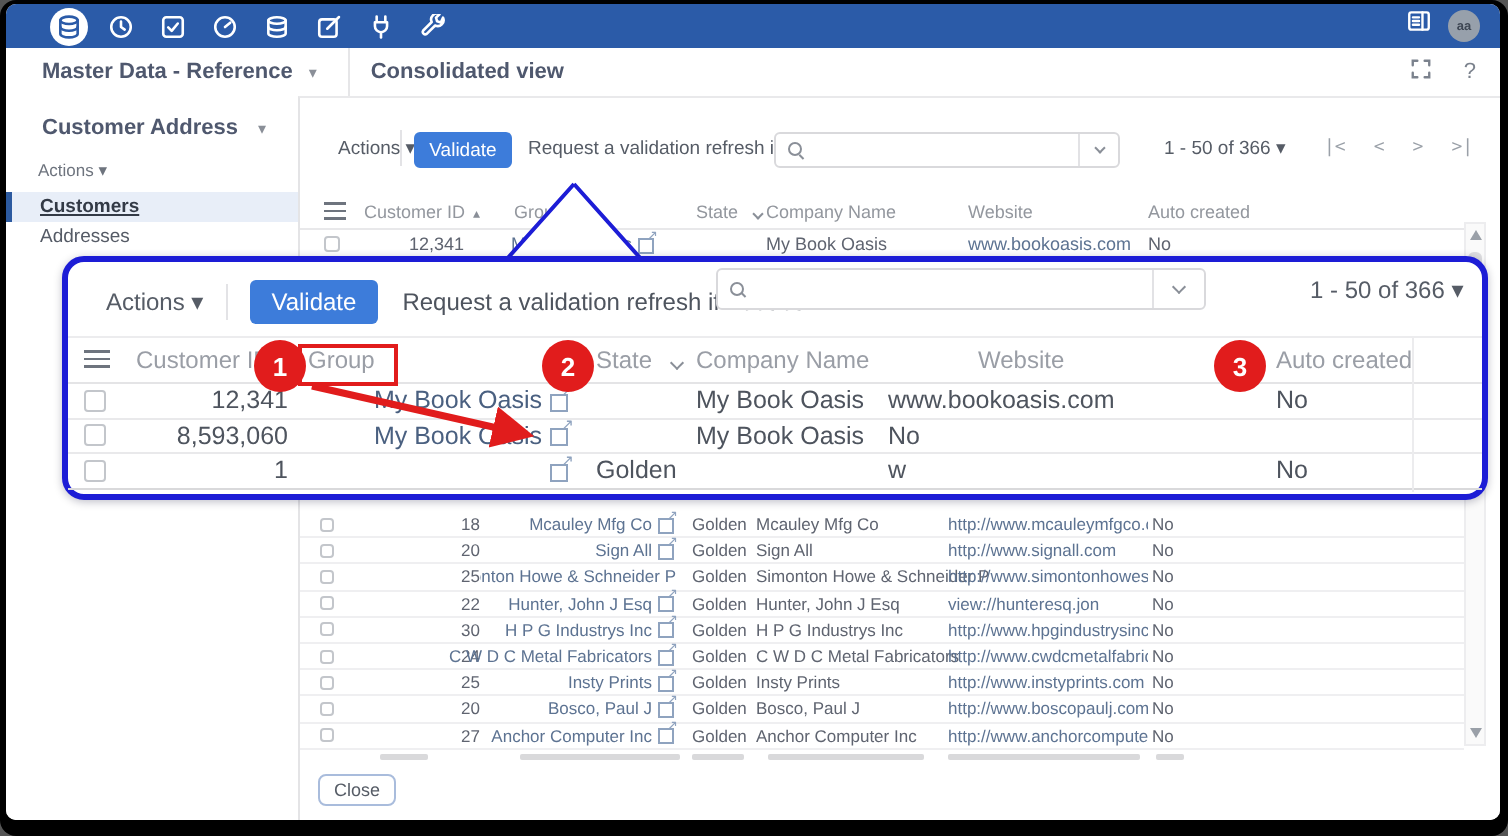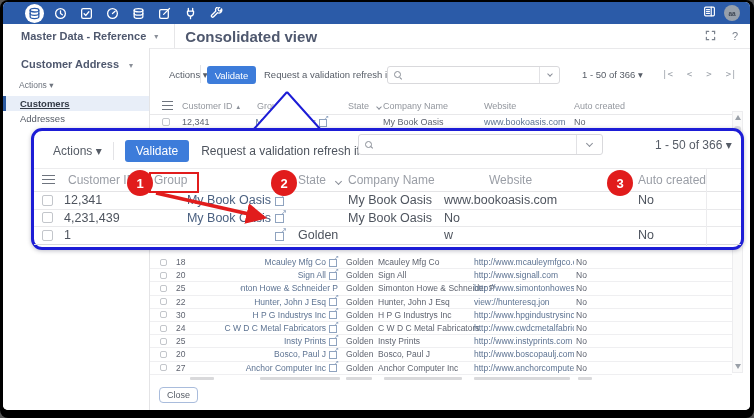--- a/index.html
+++ b/index.html
@@ -20,21 +20,21 @@
   .tb-right{margin-left:auto;display:flex;align-items:center;gap:8px;padding-right:10px;}
   .tb-right svg{width:13px;height:13px;stroke:#fff;fill:none;stroke-width:1.1;stroke-linecap:round;}
   .avatar{width:16px;height:16px;border-radius:50%;background:#97a0ab;color:#3e4754;font-size:6.5px;font-weight:bold;
           display:flex;align-items:center;justify-content:center;}
 
   
   .appheader{position:absolute;left:0;top:22px;width:100%;height:24px;background:#fff;display:flex;align-items:center;}
   .ws-title{margin-left:18px;font-size:11px;color:#4f586e;font-weight:600;}
   .caret{display:inline-block;margin-left:8px;color:#8a8f98;font-size:8px;}
   .hdr-div{width:1px;height:24px;background:#e6e6e8;margin-left:16px;}
-  .view-title{margin-left:10px;font-size:15px;color:#4f586e;font-weight:600;}
+  .view-title{margin-left:10px;font-size:11px;color:#4f586e;font-weight:600;}
   .hdr-right{margin-left:auto;display:flex;align-items:center;gap:16px;padding-right:12px;color:#7b828d;}
   .hdr-right svg{width:11px;height:11px;stroke:#7b828d;fill:none;stroke-width:1.3;stroke-linecap:round;}
   .help-q{font-size:11px;color:#7b828d;}
 
   
   .sidebar{position:absolute;left:0;top:46px;width:146px;bottom:0;background:#fff;}
   .sb-title{position:absolute;left:18px;top:10px;font-size:11px;color:#4f586e;font-weight:600;}
   .sb-title .caret{margin-left:10px;}
   .sb-actions{position:absolute;left:16px;top:32px;font-size:8.5px;color:#6e7populate2;color:#6e747e;}
   .sb-item{position:absolute;left:0;width:146px;height:15px;display:flex;align-items:center;font-size:9.5px;color:#555b66;padding-left:17px;cursor:default;}
@@ -59,21 +59,21 @@
   .lk::before{content:"";position:absolute;left:0;bottom:0;width:6px;height:6px;border:1px solid #8fa3bf;}
   .lk::after{content:"\2197";position:absolute;right:-1px;top:-4px;font-size:7px;color:#8fa3bf;}
   .sort{color:#8a8f98;font-size:7px;margin-left:4px;}
 
   
   .t-head,.t-row1{display:grid;grid-template-columns:20px 50px 96px 50px 96px 100px 1fr;align-items:center;padding-left:12px;}
   .t-head{height:18px;font-size:9px;color:#93979e;border-bottom:1px solid #e8e8ea;}
   .t-row1{height:15px;font-size:9px;color:#5f6470;border-bottom:1px solid #ececee;}
   .brow{display:grid;grid-template-columns:20px 64px 98px 40px 96px 100px 44px 1fr;align-items:center;height:13.2px;
         font-size:8.5px;color:#5f6470;border-bottom:1px solid #efeff1;padding-left:6px;}
-  .c-right{text-align:left;}
+  .c-right{text-align:right;}
   .c-link{color:#5d7392;display:flex;justify-content:flex-end;align-items:center;}
   .c-web{overflow:hidden;white-space:nowrap;color:#5d7392;padding-left:0;}
   .cellpad5{padding-left:5px;}.cellpad8{padding-left:8px;}.cellpad10{padding-left:10px;}.cellpad20{padding-left:20px;}.cellpad25{padding-left:25px;}
 
   
   .sbar{position:absolute;width:11px;background:#fafafa;border:1px solid #ededef;}
   .sbar .up,.sbar .dn{position:absolute;left:2px;width:0;height:0;border-left:3.5px solid transparent;border-right:3.5px solid transparent;}
   .sbar .up{top:3px;border-bottom:5px solid #9aa0a8;}
   .sbar .dn{bottom:3px;border-top:5px solid #9aa0a8;}
   .sbar .thumb{position:absolute;left:1px;top:14px;width:7px;height:36px;background:#dcdcdf;border-radius:3px;}
@@ -412,21 +412,21 @@
               <span>My Book Oasis</span>
               <span class="lk"></span>
             </span>
         <span style="padding-left:12px;"></span>
         <span>My Book Oasis</span>
         <span>www.bookoasis.com</span>
         <span>No</span>
       </div>
       <div class="ov-row">
         <span class="cb" style="width:11px;height:11px;"></span>
-        <span class="c-right">4,231,439</span>
+        <span class="c-right">8,593,060</span>
         <span class="c-link">
               <span>My Book Oasis</span>
               <span class="lk"></span>
             </span>
         <span style="padding-left:12px;"></span>
         <span>My Book Oasis</span>
         <span>No</span>
       </div>
       <div class="ov-row" style="border-bottom:1px solid #d9d9db;">
         <span class="cb" style="width:11px;height:11px;"></span>

